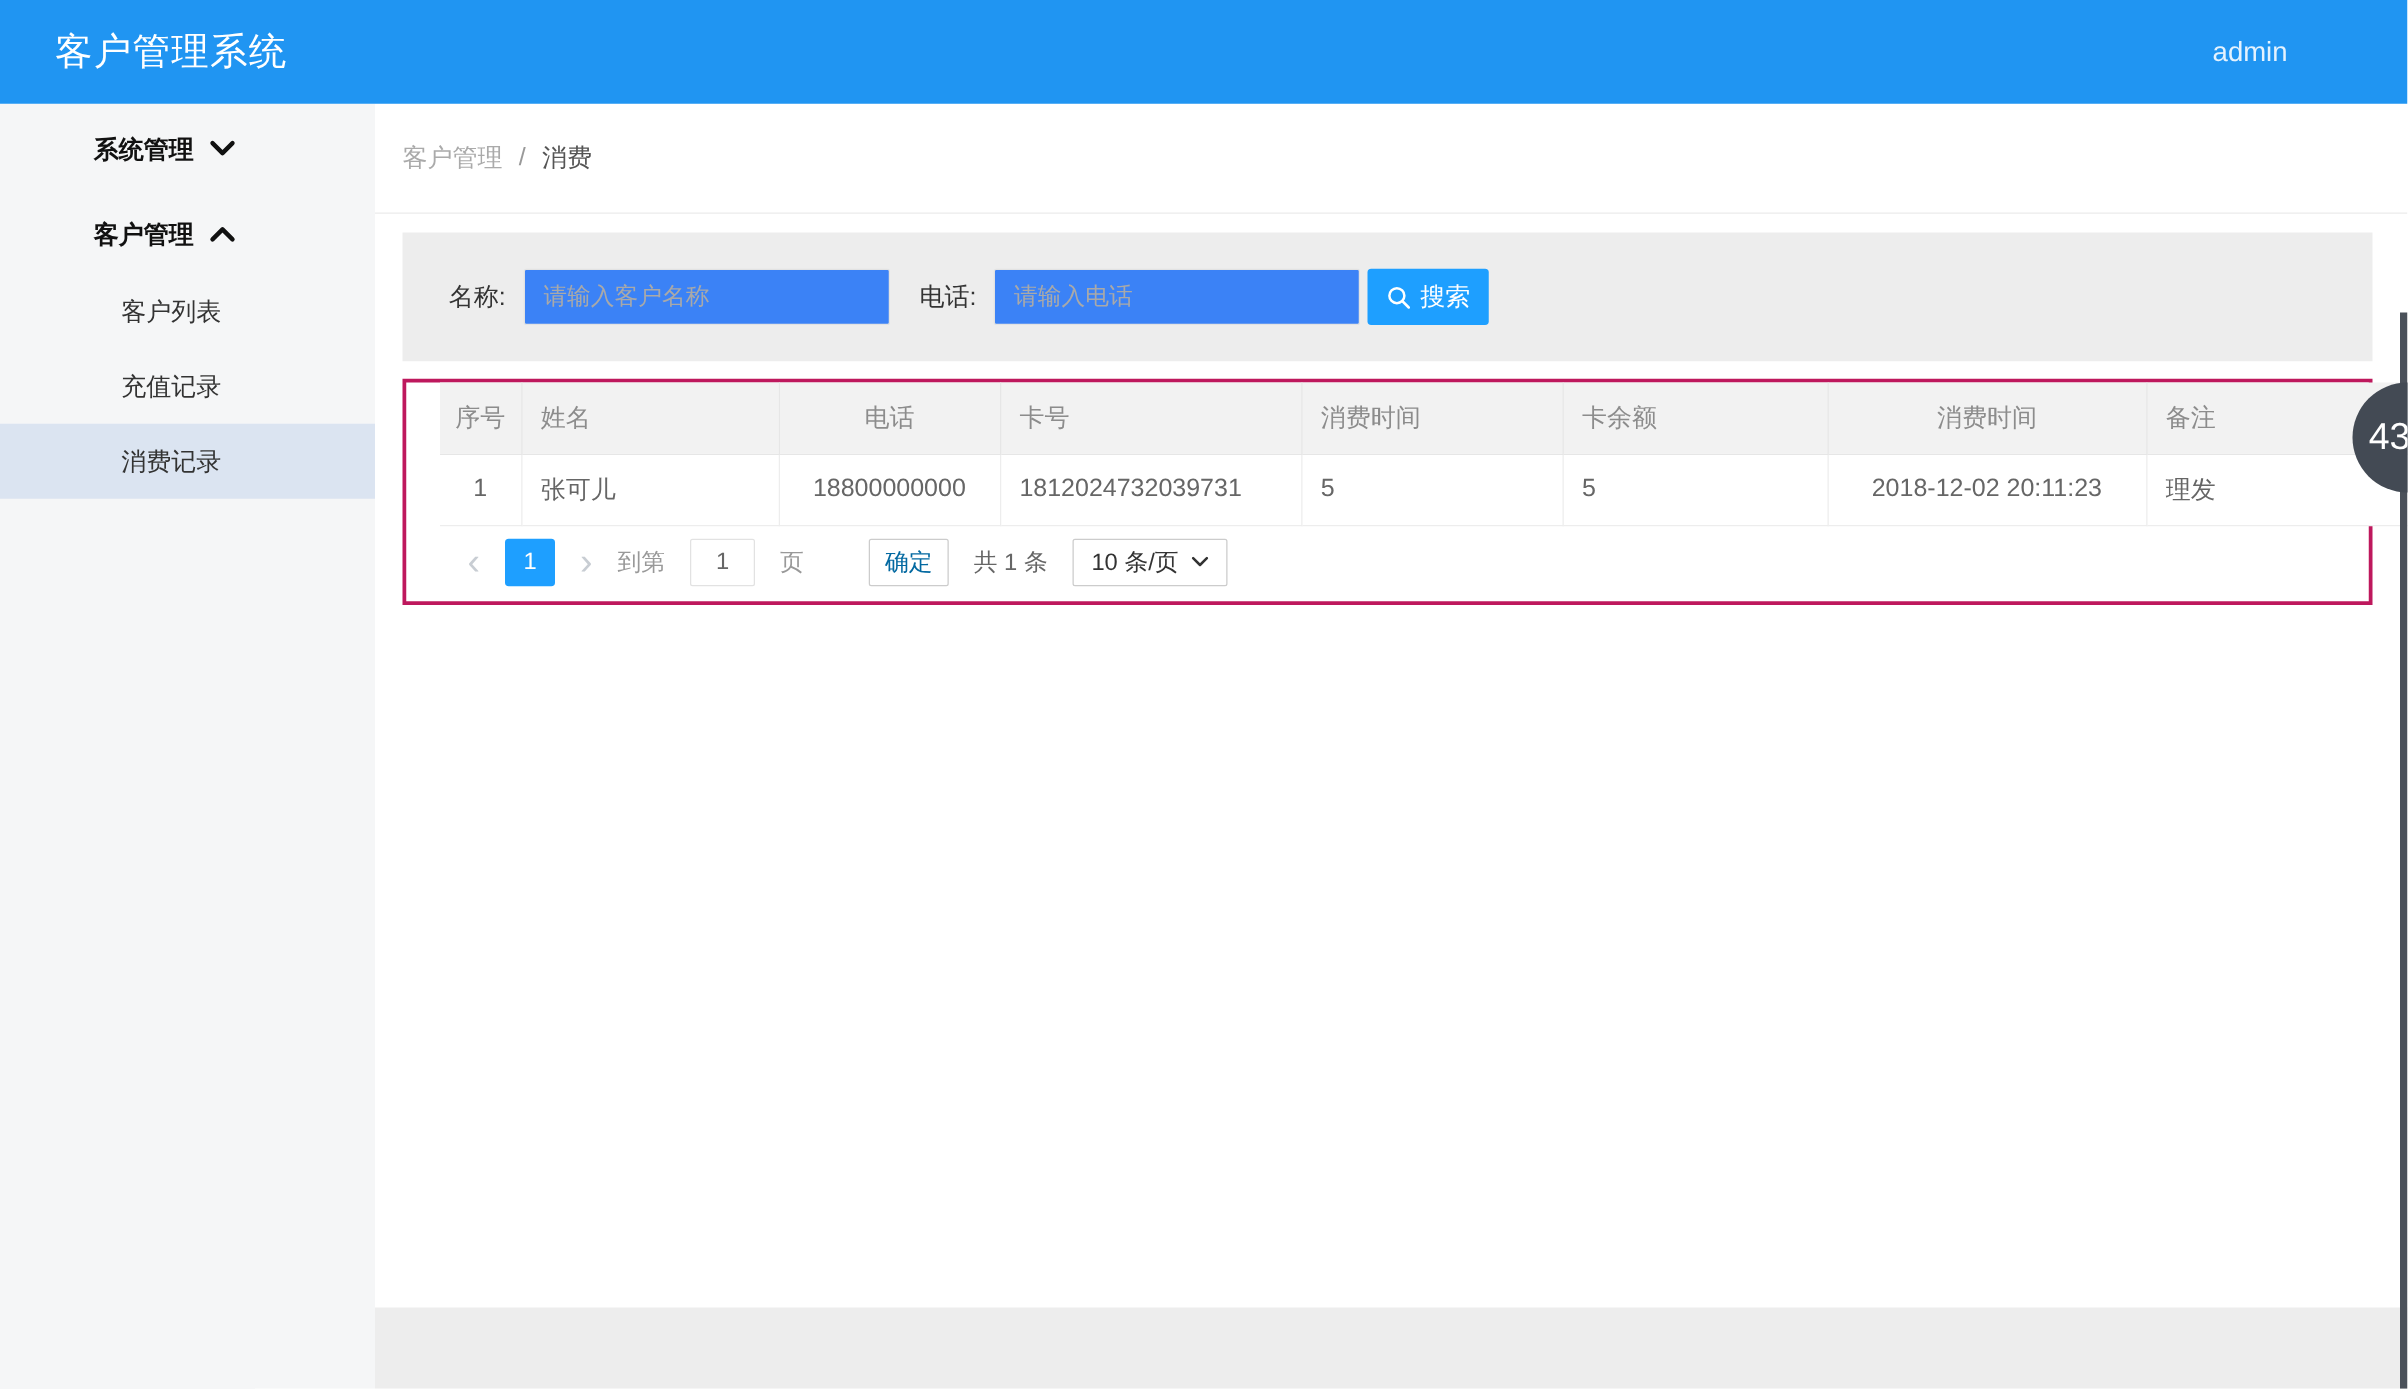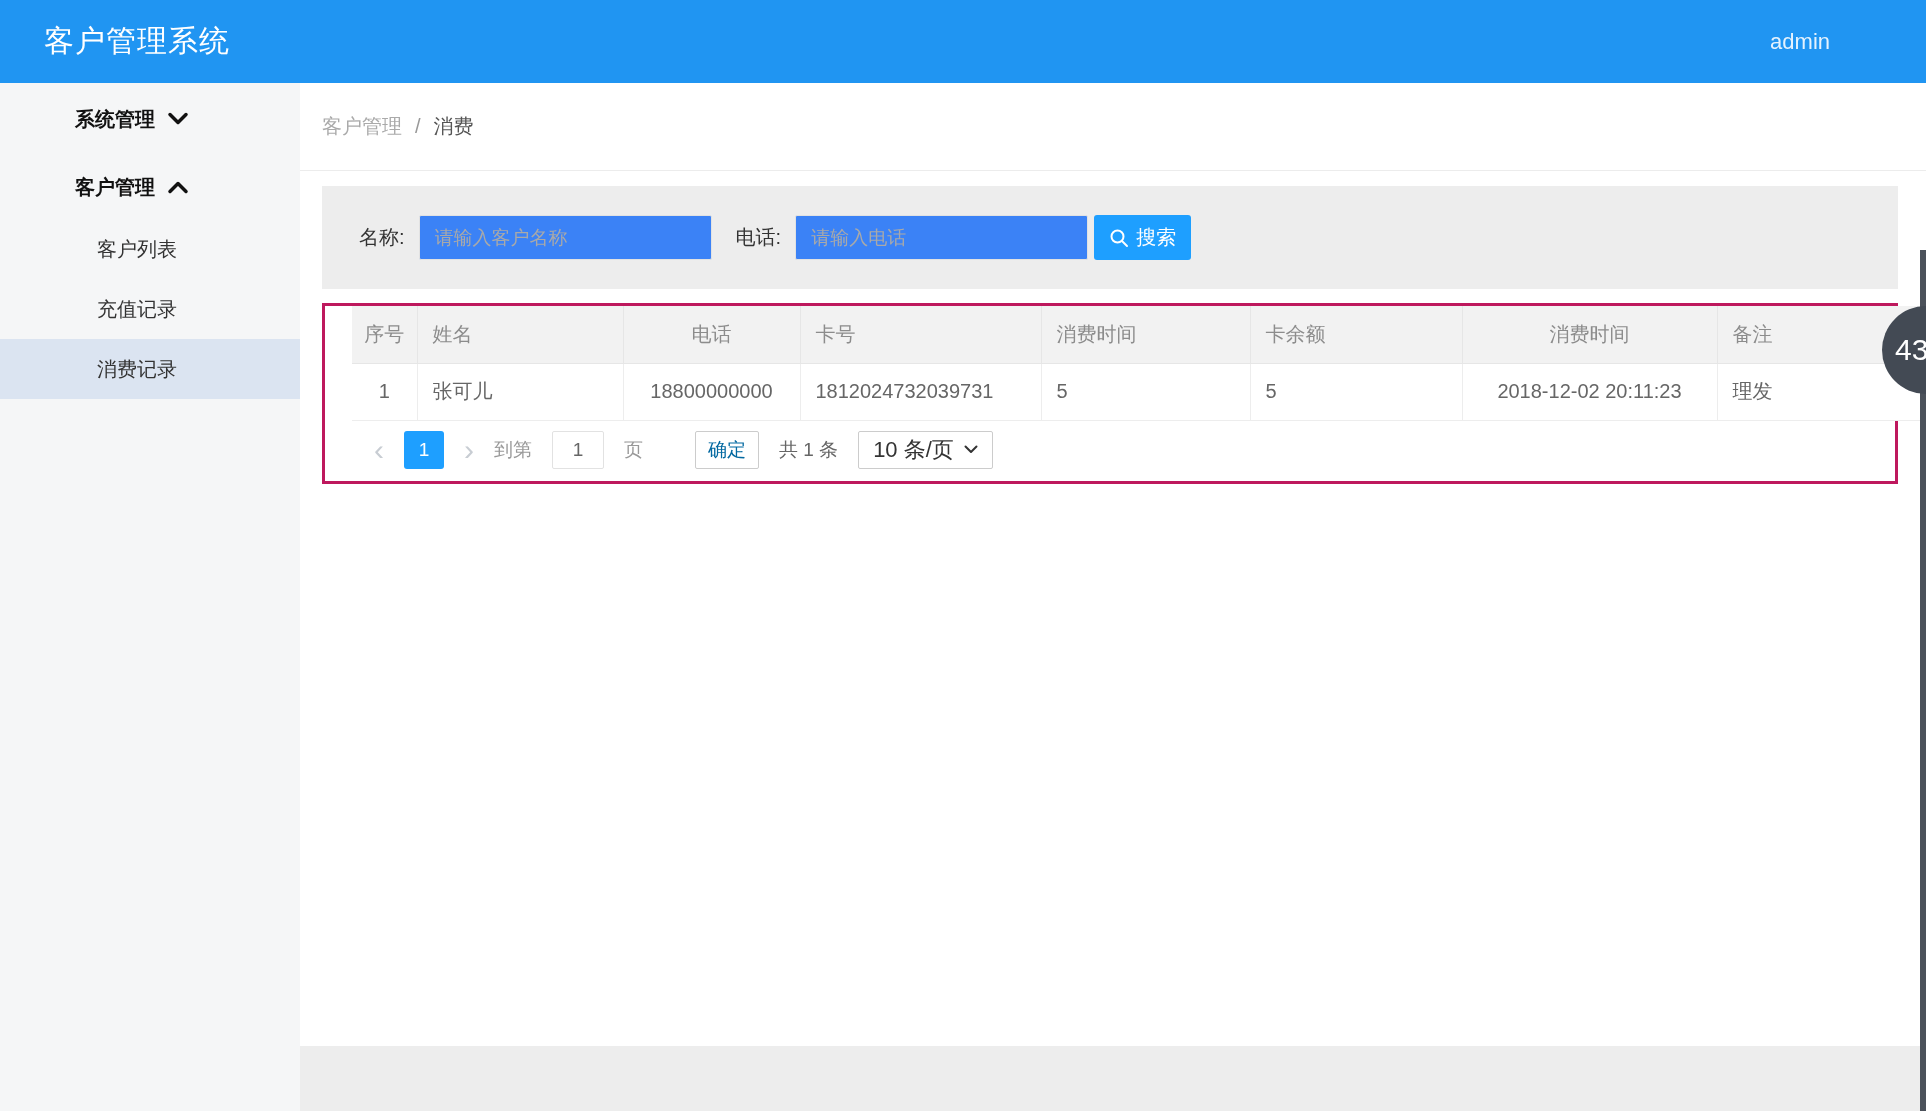--- a/index.html
+++ b/index.html
@@ -64,21 +64,21 @@
   .pg-current { width:40px; height:38px; background:#1e9fff; border-radius:3px; color:#fff;
                 display:flex; align-items:center; justify-content:center; font-size:19px; cursor:pointer; }
   .pg-text { color:#999; }
   .pg-total { color:#666; white-space:nowrap; }
   .pg-input { width:52px; height:38px; box-sizing:border-box; border:1px solid #e2e2e2;
               border-radius:2px; text-align:center; font-size:19px; color:#666; outline:none; font-family:inherit; }
   .pg-confirm { width:64px; height:38px; background:#fff; border:1px solid #ccc; border-radius:2px;
                 font-size:19px; color:#0369a1; font-weight:400; cursor:pointer; font-family:inherit;margin-left:32px; }
   .pg-select { height:38px; box-sizing:border-box; border:1px solid #ccc; border-radius:2px;
                background:#fff; display:flex; align-items:center; justify-content:flex-start; gap:10px;
-               font-size:22px; color:#333; cursor:pointer; padding:0 14px; }
+               font-size:19px; color:#333; cursor:pointer; padding:0 14px; }
 
   
   .footer { position:absolute; left:300px; right:0; bottom:0; height:65px; background:#ededed; }
 
   
   .badge-43 { position:absolute; top:306px; right:-44px; width:88px; height:88px; border-radius:50%;
               background:#434a54; color:#fff; font-size:30px; display:flex; align-items:center;
               padding-left:13px; box-sizing:border-box; z-index:6; cursor:pointer; }
   .right-strip { position:absolute; top:250px; right:0; bottom:0; width:6px; background:#4b515a; z-index:5; }
 </style>

